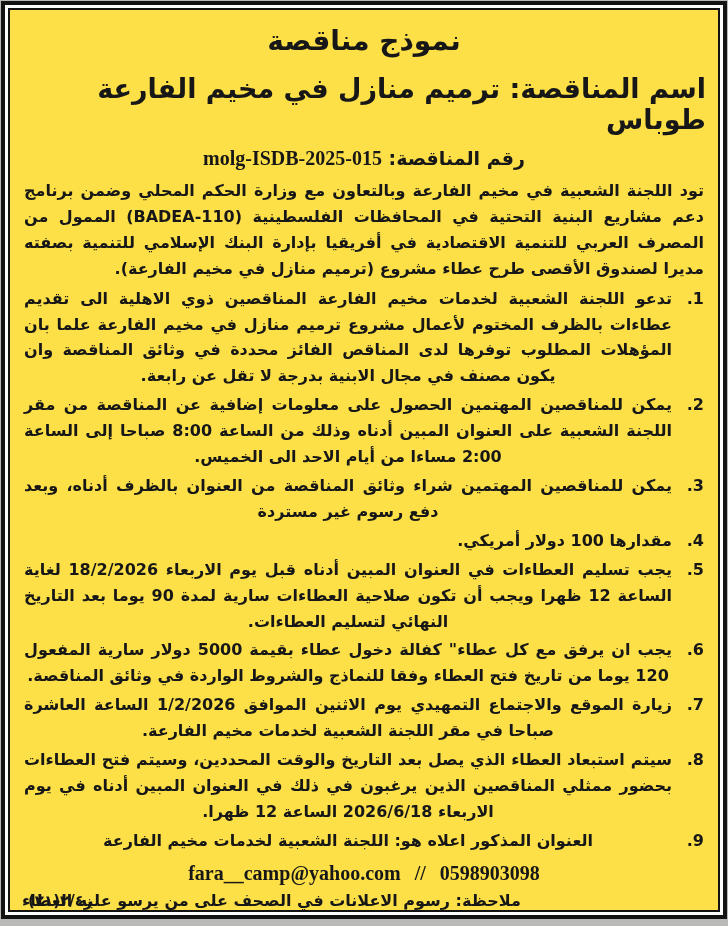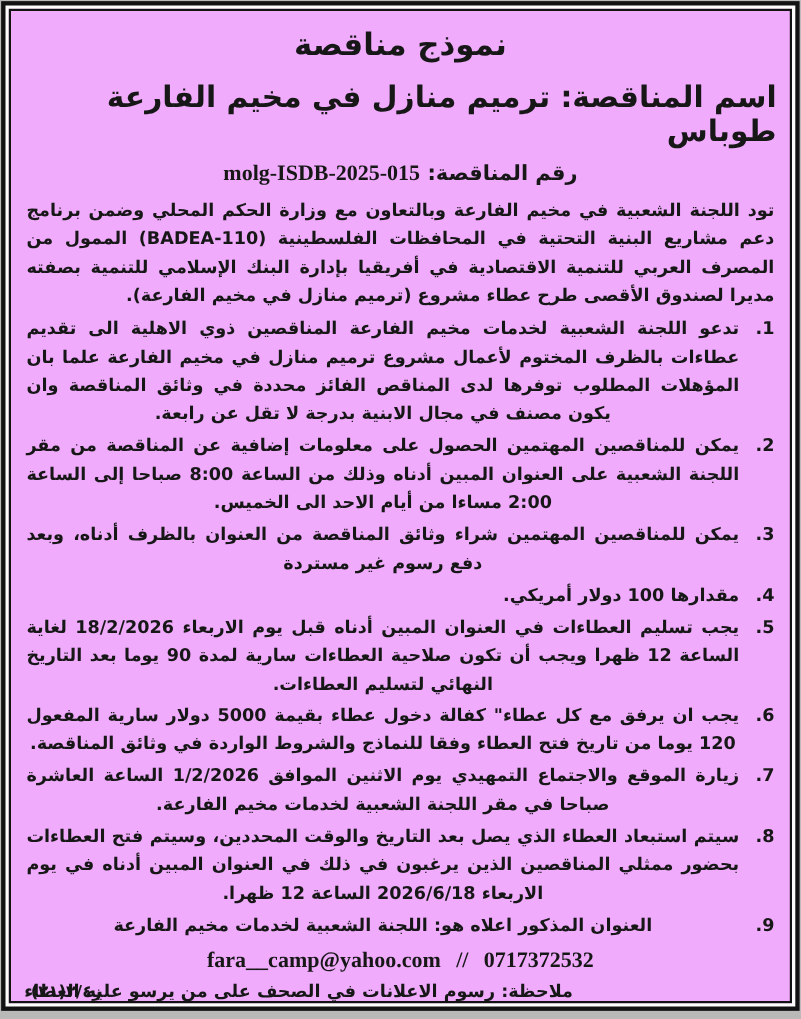--- a/index.html
+++ b/index.html
@@ -18,21 +18,21 @@
   }
   .frame-outer {
     height: 100%; box-sizing: border-box;
     border: 4px solid #131313;
     padding: 3px;
     background: #fdfdfb;
   }
   .frame-inner {
     height: 100%; box-sizing: border-box;
     border: 2px solid #131313;
-    background: #f0abfc;
+    background: #fde047;
     padding: 4px 12px 2px 12px;
     direction: rtl;
     overflow: hidden;
     font-weight: bold;
   }
   .t1 {
     margin: 10px 0 2px 0;
     font-size: 28px; font-weight: bold;
     text-align: center;
   }
@@ -153,21 +153,21 @@
     <span class="txt">سيتم استبعاد العطاء الذي يصل بعد التاريخ والوقت المحددين، وسيتم فتح العطاءات بحضور ممثلي المناقصين الذين يرغبون في ذلك في العنوان المبين أدناه في يوم الاربعاء 2026/6/18 الساعة 12 ظهرا.</span>
   </li>
 
   <li class="item">
     <span class="num">9.</span>
     <span class="txt">العنوان المذكور اعلاه هو: اللجنة الشعبية لخدمات مخيم الفارعة</span>
   </li>
 </ol>
 
       <div class="contact">
-        <span>fara__camp@yahoo.com</span><span class="sep">//</span><span>0717372532</span>
+        <span>fara__camp@yahoo.com</span><span class="sep">//</span><span>0598903098</span>
       </div>
 
       <div class="footer">
         <div class="note">ملاحظة: رسوم الاعلانات في الصحف على من يرسو عليه العطاء</div>
         <div class="code">ز٢/٤(٢١)</div>
       </div>
 
     </div>
   </div>
 </div>

